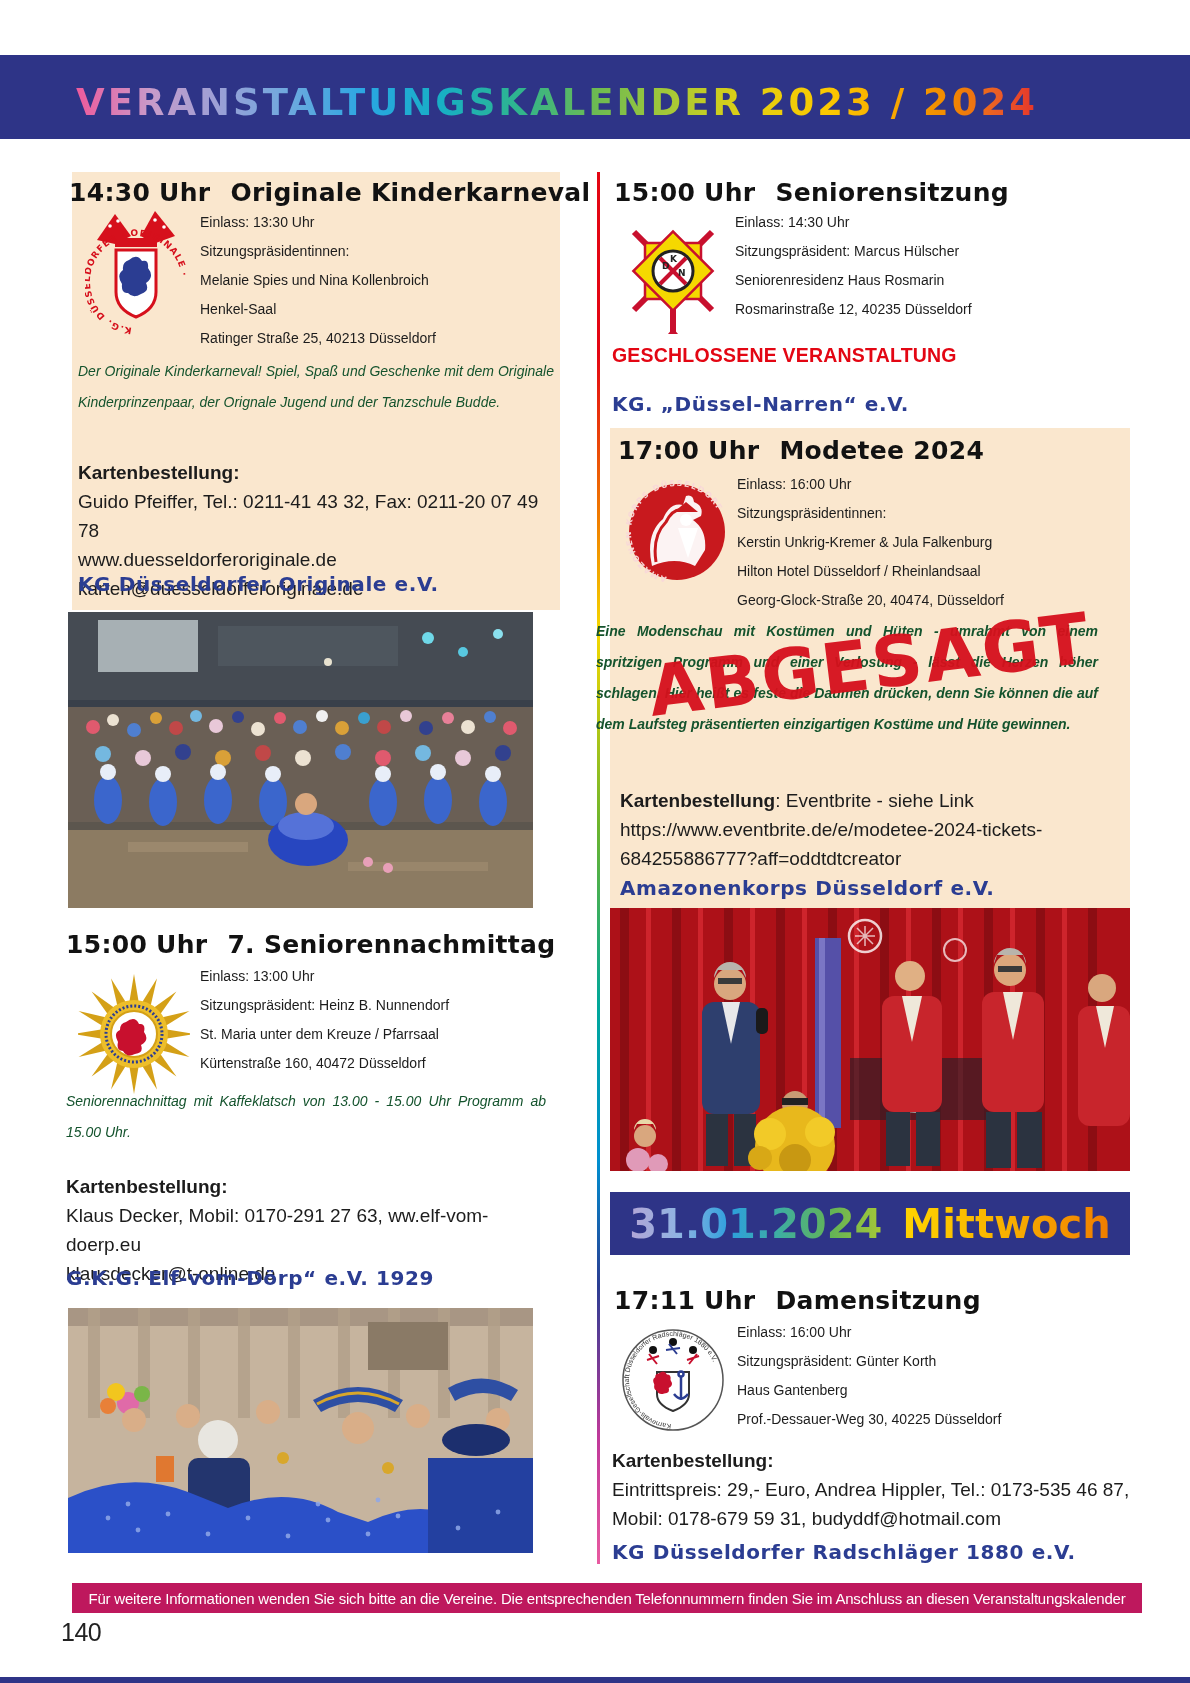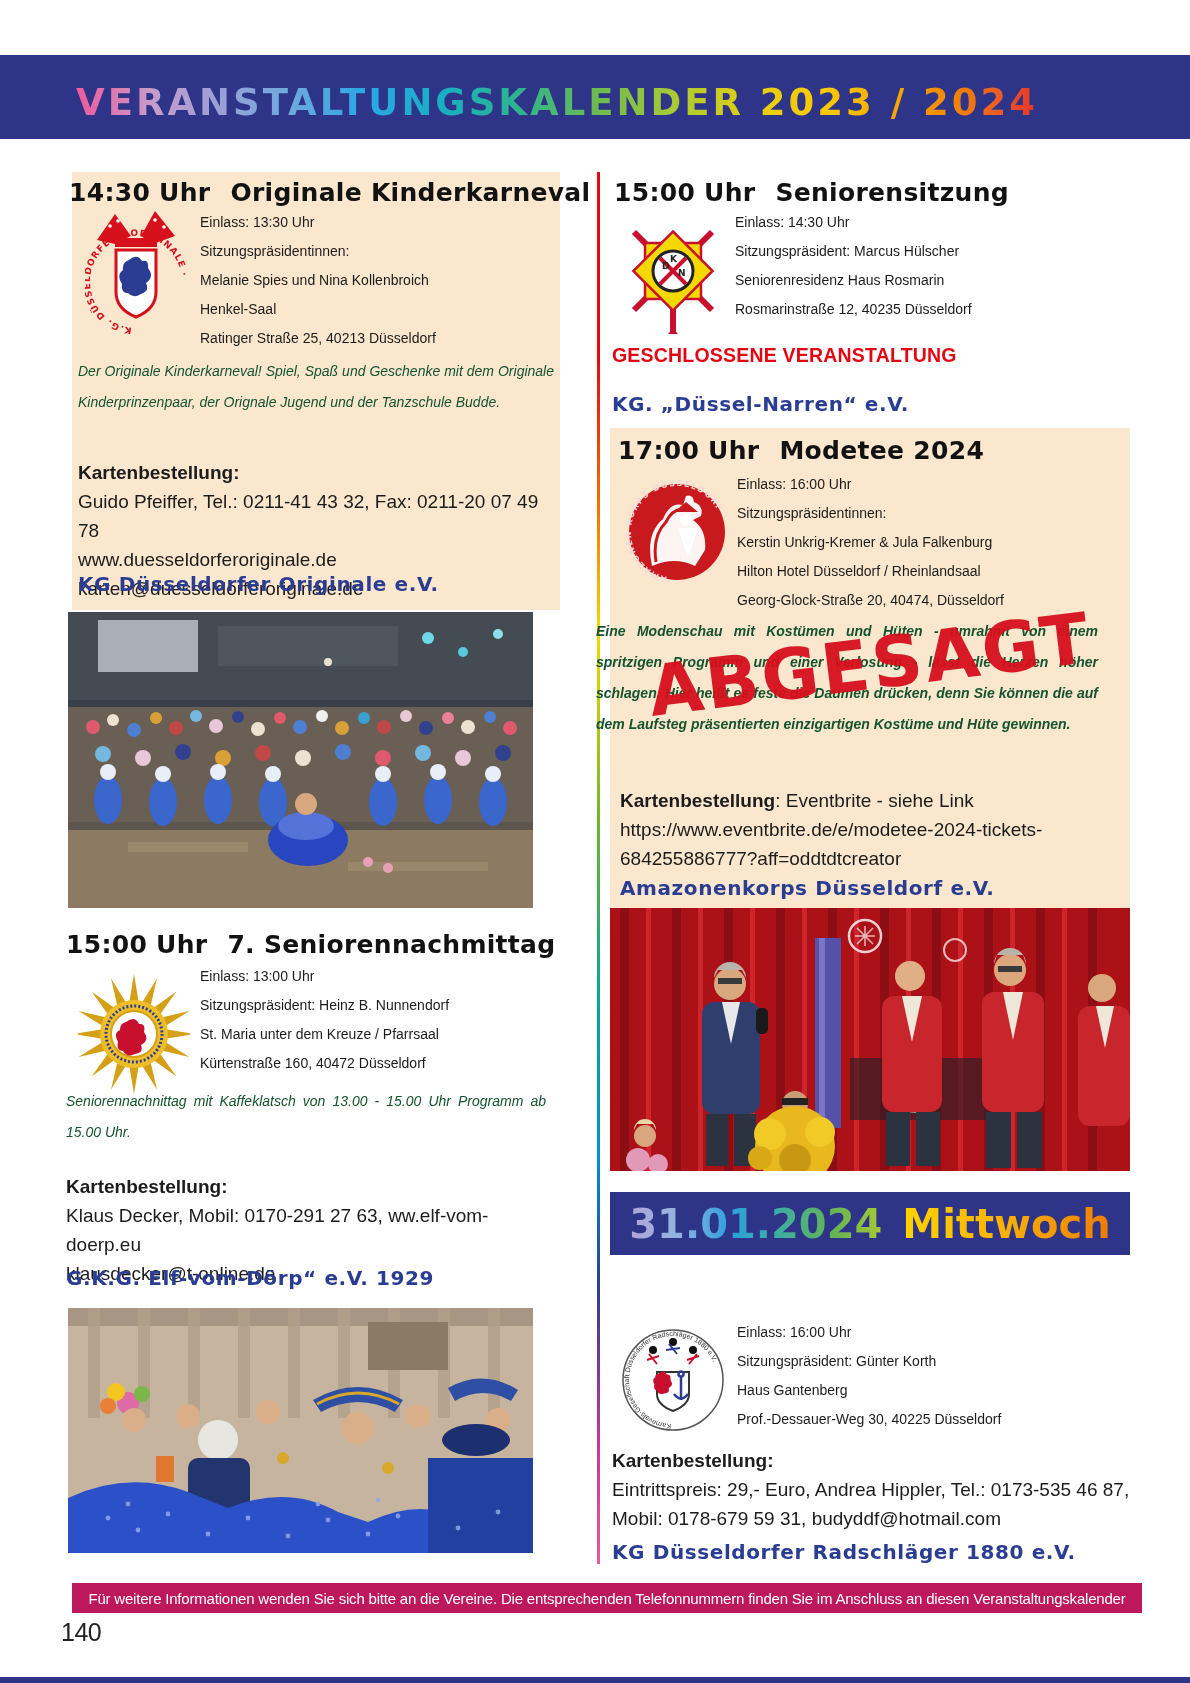--- a/index.html
+++ b/index.html
@@ -433,20 +433,23 @@
       <circle cx="28" cy="252" r="12" fill="#e09ab8"></circle>
         <circle cx="48" cy="256" r="10" fill="#e09ab8"></circle>
     </svg>
   </div>
 
   <div class="abs banner">
     <span class="b-date">31.01.2024</span>
     <span class="b-day">Mittwoch</span>
   </div>
 
+  <div class="abs evt-title" style="left:614px;top:1286px;">
+    <span class="time">17:11 Uhr</span><span class="ttl">Damensitzung</span>
+  </div>
 
   <div class="abs" style="left:620px;top:1316px;">
     <svg width="106" height="130" viewBox="0 0 106 130">
       <defs>
           <path id="ringR" d="M53,108 a44,44 0 1 1 0.01,0"></path>
         </defs>
       <circle cx="53" cy="64" r="50" fill="#fff" stroke="#555" stroke-width="1.5"></circle>
       <text font-family="Liberation Sans, sans-serif" font-size="7" fill="#333">
         <textPath href="#ringR" startOffset="2">Karnevals-Gesellschaft Düsseldorfer Radschläger 1880 e.V.</textPath>
       </text>

